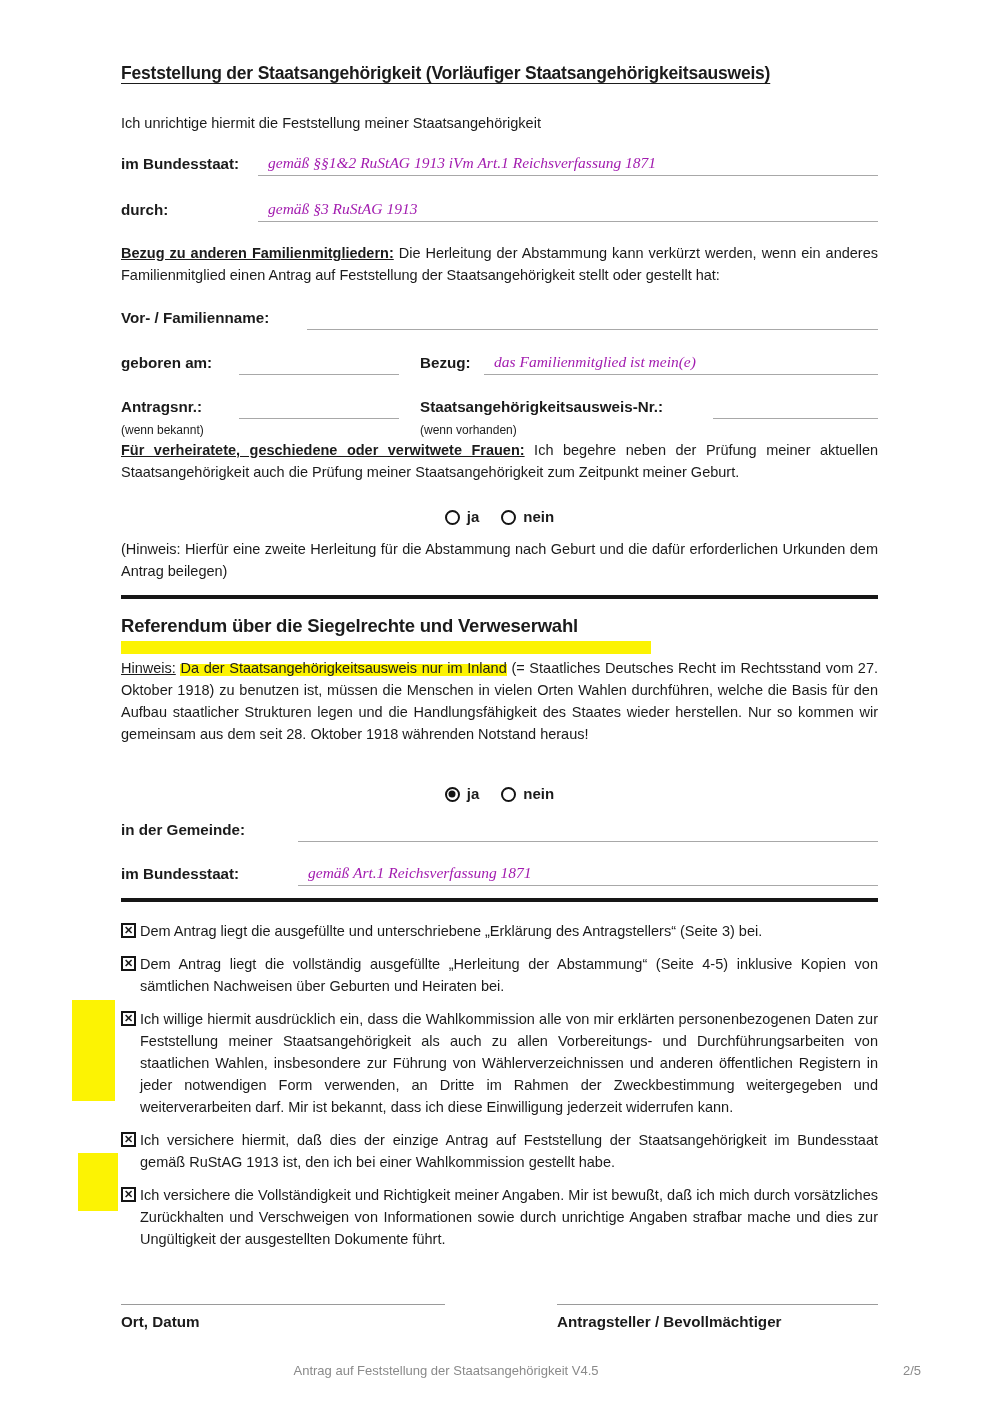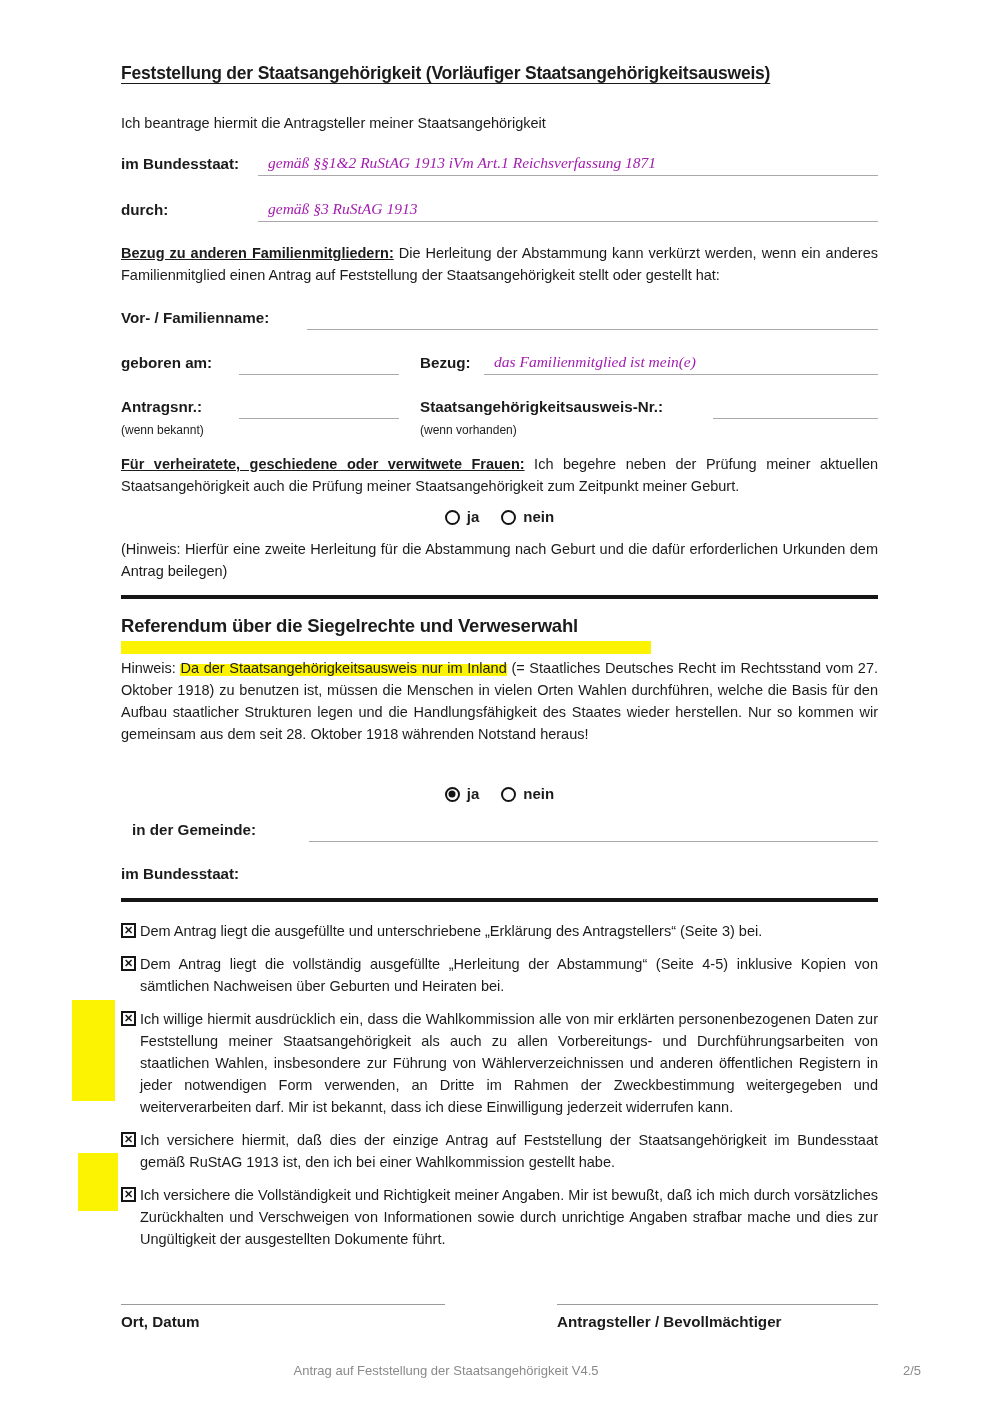--- a/index.html
+++ b/index.html
@@ -13,21 +13,21 @@
   .abs { position:absolute; left:121px; width:757px; }
 
   .doc-title {
     font-size:17.5px; font-weight:bold; letter-spacing:-0.2px;
     text-decoration:underline; text-underline-offset:4px; white-space:nowrap;
   }
   .section-heading { font-size:18.5px; font-weight:bold; letter-spacing:-0.2px; white-space:nowrap; position:relative; z-index:1; }
 
   .para { text-align:justify; }
   .lead-underline { font-weight:bold; text-decoration:underline; }
-  .plain-underline { }
+  .plain-underline { text-decoration:underline; }
 
   .field-row { display:flex; align-items:flex-end; height:26px; }
   .field-label { font-size:15.2px; font-weight:bold; white-space:nowrap; flex-shrink:0; padding-bottom:1px; }
   .fill-line { border-bottom:1.5px solid #a8a8a8; flex:1; height:24px; display:flex; align-items:flex-end; }
   .fill-fixed { flex:none; }
   .script-value {
     font-family:"Liberation Serif", serif; font-style:italic; font-size:15.5px;
     color:#a21caf; padding:0 0 1px 10px; white-space:nowrap;
   }
   .hint-row { display:flex; font-size:12px; line-height:16px; margin-top:2px; }
@@ -68,21 +68,21 @@
   .footer-text { color:#8a8a8a; font-size:13px; text-align:center; }
   .page-num { position:absolute; left:903px; top:1360px; color:#8a8a8a; font-size:13px; }
 </style>
 </head>
 <body>
 
 <div class="page">
 
   <h1 class="abs doc-title" style="top:62px;">Feststellung der Staatsangehörigkeit (Vorläufiger Staatsangehörigkeitsausweis)</h1>
 
-  <div class="abs" style="top:112px;">Ich beantrage hiermit die Antragsteller meiner Staatsangehörigkeit</div>
+  <div class="abs" style="top:112px;">Ich unrichtige hiermit die Feststellung meiner Staatsangehörigkeit</div>
 
   <div class="abs field-row" style="top:150px;">
     <span class="field-label" style="width:137px;">im Bundesstaat:</span>
     <span class="fill-line">
       <span class="script-value">gemäß §§1&amp;2 RuStAG 1913 iVm Art.1 Reichsverfassung 1871</span>
     </span>
   </div>
 
   <div class="abs field-row" style="top:196px;">
     <span class="field-label" style="width:137px;">durch:</span>
@@ -116,21 +116,21 @@
     <span class="fill-line fill-fixed" style="width:160px;"></span>
     <span style="width:21px;"></span>
     <span class="field-label" style="width:293px;">Staatsangehörigkeitsausweis-Nr.:</span>
     <span class="fill-line"></span>
   </div>
   <div class="abs hint-row" style="top:420px;">
     <span style="width:299px;">(wenn bekannt)</span>
     <span>(wenn vorhanden)</span>
   </div>
 
-  <p class="abs para" style="top:453px;">
+  <p class="abs para" style="top:439px;">
     <span class="lead-underline">Für verheiratete, geschiedene oder verwitwete Frauen:</span>
     <span>Ich begehre neben der Prüfung meiner aktuellen Staatsangehörigkeit auch die Prüfung meiner Staatsangehörigkeit zum Zeitpunkt meiner Geburt.</span>
   </p>
 
   <div class="abs radio-row" style="top:506px;">
     <span class="radio-opt">
       <span class="radio"></span>
       <span class="radio-label">ja</span>
     </span>
     <span class="radio-opt">
@@ -158,26 +158,29 @@
       <span class="radio selected"></span>
       <span class="radio-label">ja</span>
     </span>
     <span class="radio-opt">
       <span class="radio"></span>
       <span class="radio-label">nein</span>
     </span>
   </div>
 
   <div class="abs field-row" style="top:816px;">
-    <span class="field-label" style="width:177px;margin-left:11px;">in der Gemeinde:</span>
+    <span class="field-label" style="width:177px;">in der Gemeinde:</span>
     <span class="fill-line"></span>
   </div>
 
   <div class="abs field-row" style="top:860px;">
     <span class="field-label" style="width:177px;">im Bundesstaat:</span>
+    <span class="fill-line">
+      <span class="script-value">gemäß Art.1 Reichsverfassung 1871</span>
+    </span>
   </div>
 
   <hr class="abs rule" style="top:898px;">
 
   <div class="hl-bar" style="left:72px; top:1000px; width:43px; height:101px;"></div>
   <div class="hl-bar" style="left:78px; top:1153px; width:40px; height:58px;"></div>
 
   <div class="abs" style="top:920px;">
 
     <div class="check-item">

